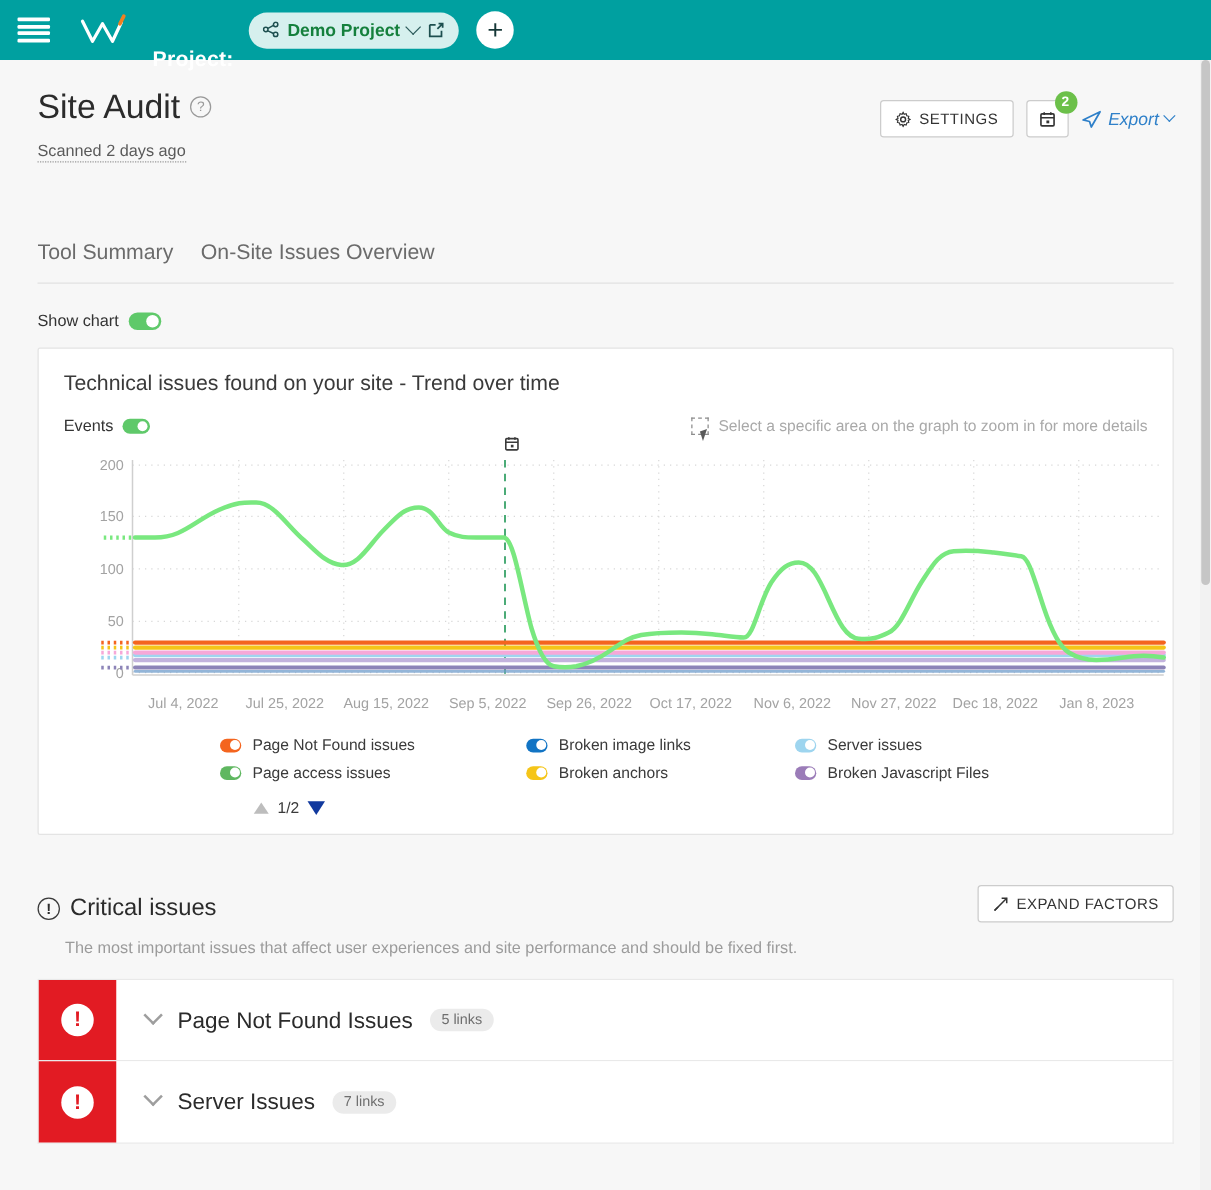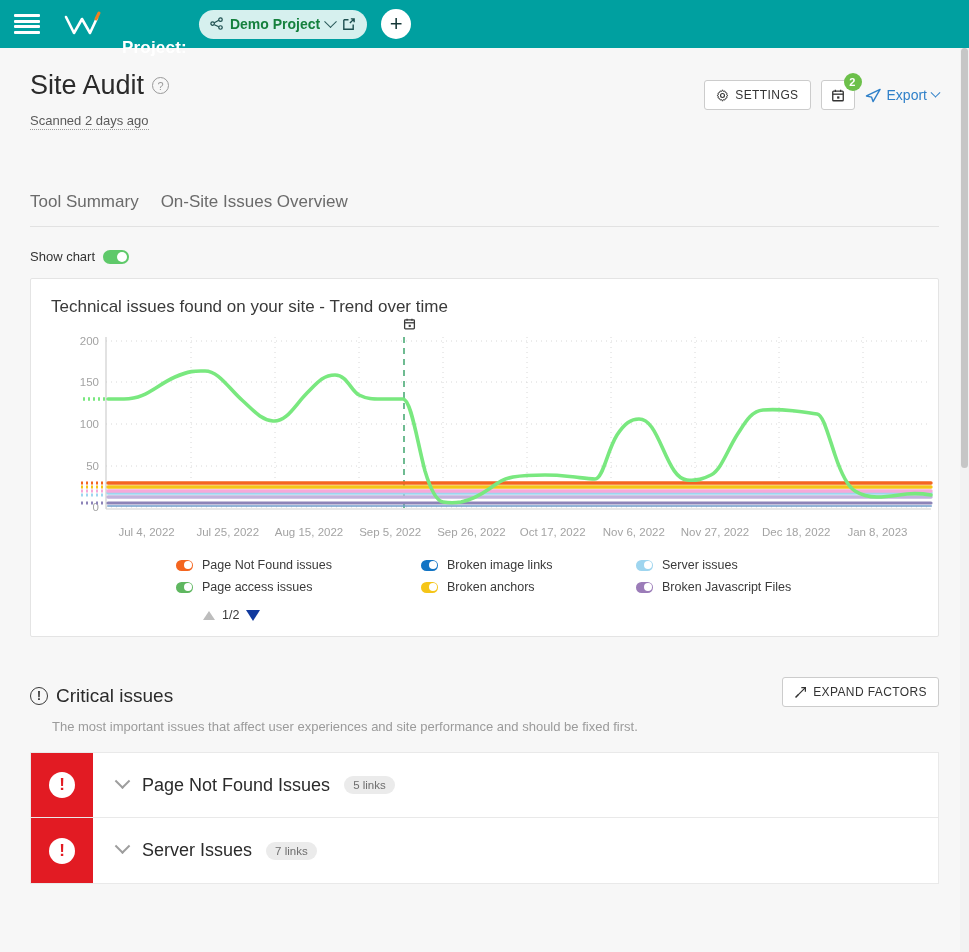--- a/index.html
+++ b/index.html
@@ -49,21 +49,21 @@
   .btn-outline {
     border: 1px solid #ccc; background: #fff; border-radius: 3px; height: 30px;
     display: flex; align-items: center; gap: 6px; padding: 0 11px; cursor: pointer;
     font-size: 12px; color: #333; letter-spacing: .4px;
   }
   .cal-btn { position: relative; width: 34px; justify-content: center; padding: 0; }
   .badge { position: absolute; top: -8px; right: -8px; background: #6cc04a; color: #fff;
     border-radius: 50%; width: 18px; height: 18px; font-size: 11px; display: flex;
     align-items: center; justify-content: center; font-weight: bold; }
   .export { display: flex; align-items: center; gap: 5px; color: #2f80c9; font-size: 14px;
-    cursor: pointer; }
+    cursor: pointer; font-style: italic; }
   .export .chev2 { width: 7px; height: 7px; border-right: 1.6px solid #2f80c9;
     border-bottom: 1.6px solid #2f80c9; transform: rotate(45deg) translate(-2px,-2px); }
 
   
   .tabs { display: flex; gap: 22px; margin-top: 26px; border-bottom: 1px solid #e2e2e2; }
   .tab { padding-bottom: 12px; font-size: 17px; color: #6b6b6b; cursor: pointer;
     border-bottom: 3px solid transparent; margin-bottom: -1px; margin-top: 36px; }
   .tab.active { color: #1f1f1f; font-weight: bold; border-bottom-color: #00a0a0; }
 
   
@@ -217,20 +217,30 @@
   </div>
 
   <div class="showchart">
     <span>Show chart</span>
     <span class="toggle"></span>
   </div>
 
   <div class="card">
     <div class="card-title">Technical issues found on your site - Trend over time</div>
 
+    <div class="chart-subrow">
+      <div class="events">
+        <span>Events</span>
+        <span class="toggle sm"></span>
+      </div>
+      <div class="hint">
+        <span class="marquee"></span>
+        <span>Select a specific area on the graph to zoom in for more details</span>
+      </div>
+    </div>
 
     <div class="plot-wrap">
       <svg class="plot-svg" width="905" height="190" viewBox="0 0 905 190">
 
         <text x="48" y="14" text-anchor="end" font-size="11.5" fill="#a3a3a3" font-family="Liberation Sans">200</text>
         <text x="48" y="55" text-anchor="end" font-size="11.5" fill="#a3a3a3" font-family="Liberation Sans">150</text>
         <text x="48" y="97" text-anchor="end" font-size="11.5" fill="#a3a3a3" font-family="Liberation Sans">100</text>
         <text x="48" y="139" text-anchor="end" font-size="11.5" fill="#a3a3a3" font-family="Liberation Sans">50</text>
         <text x="48" y="180" text-anchor="end" font-size="11.5" fill="#a3a3a3" font-family="Liberation Sans">0</text>
 

